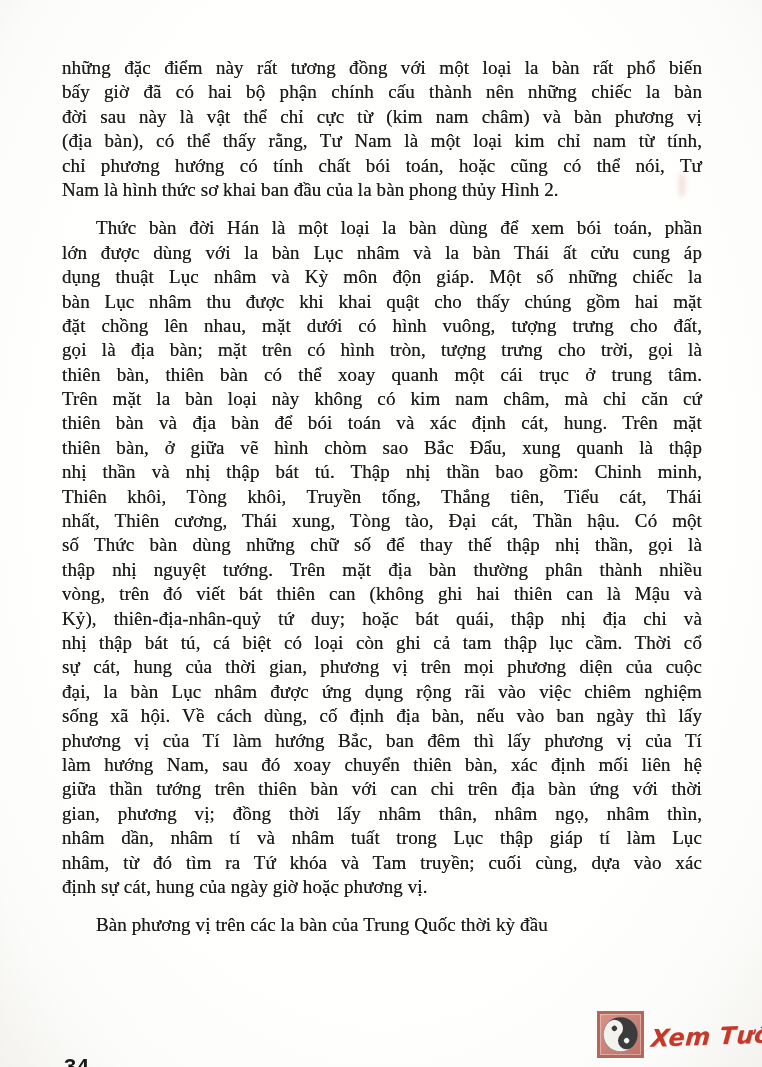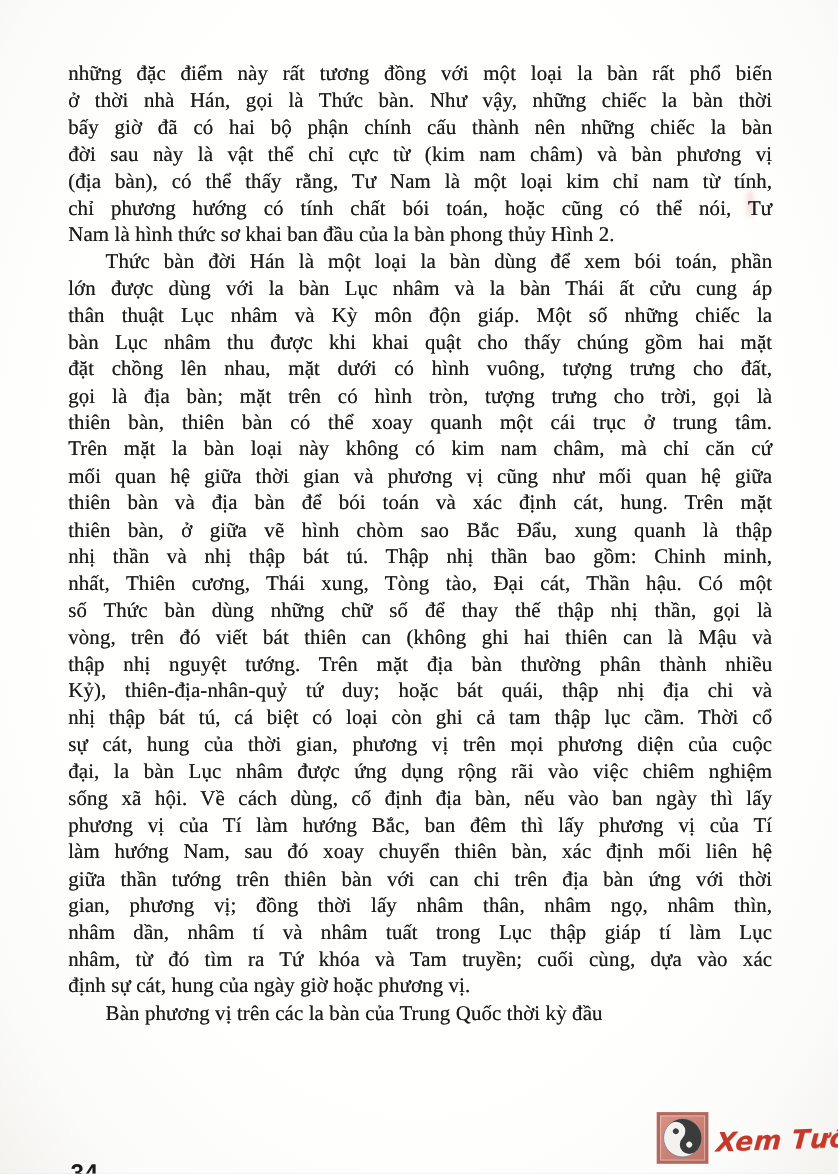--- a/index.html
+++ b/index.html
@@ -19,21 +19,21 @@
     background:rgba(222,150,140,0.25); border-radius:50%;
     filter:blur(2px);
   }
   .body-text {
     position:absolute; left:62px; top:56px; width:640px;
     font-size:19px;
     text-shadow:0 0 0.4px rgba(20,20,20,0.75);
     letter-spacing:0.1px;
   }
   .para { margin:0; padding:0; }
-  .para + .para { }
+  .para + .para { margin-top:14px; }
   .tline {
     line-height:24.4px; height:24.4px;
     text-align:justify;
     text-align-last:justify;
     white-space:normal;
     overflow:visible;
   }
   .para .tline:last-child { text-align-last:left; }
   .para.indent .tline:first-child { text-indent:34px; }
   .folio {
@@ -69,44 +69,43 @@
 </head>
 <body>
 
 <div class="page">
 
   <div class="smudge"></div>
 
   <div class="body-text">
     <div class="para">
         <div class="tline">những đặc điểm này rất tương đồng với một loại la bàn rất phổ biến</div>
-        <div class="tline">ở thời nhà Hán, gọi là Thức bàn. Như vậy, những chiếc la bàn thời</div>
         <div class="tline">bấy giờ đã có hai bộ phận chính cấu thành nên những chiếc la bàn</div>
         <div class="tline">đời sau này là vật thể chỉ cực từ (kim nam châm) và bàn phương vị</div>
         <div class="tline">(địa bàn), có thể thấy rằng, Tư Nam là một loại kim chỉ nam từ tính,</div>
         <div class="tline">chỉ phương hướng có tính chất bói toán, hoặc cũng có thể nói, Tư</div>
         <div class="tline">Nam là hình thức sơ khai ban đầu của la bàn phong thủy Hình 2.</div>
       </div>
     <div class="para indent">
         <div class="tline">Thức bàn đời Hán là một loại la bàn dùng để xem bói toán, phần</div>
         <div class="tline">lớn được dùng với la bàn Lục nhâm và la bàn Thái ất cửu cung áp</div>
-        <div class="tline">thân thuật Lục nhâm và Kỳ môn độn giáp. Một số những chiếc la</div>
+        <div class="tline">dụng thuật Lục nhâm và Kỳ môn độn giáp. Một số những chiếc la</div>
         <div class="tline">bàn Lục nhâm thu được khi khai quật cho thấy chúng gồm hai mặt</div>
         <div class="tline">đặt chồng lên nhau, mặt dưới có hình vuông, tượng trưng cho đất,</div>
         <div class="tline">gọi là địa bàn; mặt trên có hình tròn, tượng trưng cho trời, gọi là</div>
         <div class="tline">thiên bàn, thiên bàn có thể xoay quanh một cái trục ở trung tâm.</div>
         <div class="tline">Trên mặt la bàn loại này không có kim nam châm, mà chỉ căn cứ</div>
-        <div class="tline">mối quan hệ giữa thời gian và phương vị cũng như mối quan hệ giữa</div>
         <div class="tline">thiên bàn và địa bàn để bói toán và xác định cát, hung. Trên mặt</div>
         <div class="tline">thiên bàn, ở giữa vẽ hình chòm sao Bắc Đẩu, xung quanh là thập</div>
         <div class="tline">nhị thần và nhị thập bát tú. Thập nhị thần bao gồm: Chinh minh,</div>
+        <div class="tline">Thiên khôi, Tòng khôi, Truyền tống, Thắng tiên, Tiểu cát, Thái</div>
         <div class="tline">nhất, Thiên cương, Thái xung, Tòng tào, Đại cát, Thần hậu. Có một</div>
         <div class="tline">số Thức bàn dùng những chữ số để thay thế thập nhị thần, gọi là</div>
+        <div class="tline">thập nhị nguyệt tướng. Trên mặt địa bàn thường phân thành nhiều</div>
         <div class="tline">vòng, trên đó viết bát thiên can (không ghi hai thiên can là Mậu và</div>
-        <div class="tline">thập nhị nguyệt tướng. Trên mặt địa bàn thường phân thành nhiều</div>
         <div class="tline">Kỷ), thiên-địa-nhân-quỷ tứ duy; hoặc bát quái, thập nhị địa chi và</div>
         <div class="tline">nhị thập bát tú, cá biệt có loại còn ghi cả tam thập lục cầm. Thời cổ</div>
         <div class="tline">sự cát, hung của thời gian, phương vị trên mọi phương diện của cuộc</div>
         <div class="tline">đại, la bàn Lục nhâm được ứng dụng rộng rãi vào việc chiêm nghiệm</div>
         <div class="tline">sống xã hội. Về cách dùng, cố định địa bàn, nếu vào ban ngày thì lấy</div>
         <div class="tline">phương vị của Tí làm hướng Bắc, ban đêm thì lấy phương vị của Tí</div>
         <div class="tline">làm hướng Nam, sau đó xoay chuyển thiên bàn, xác định mối liên hệ</div>
         <div class="tline">giữa thần tướng trên thiên bàn với can chi trên địa bàn ứng với thời</div>
         <div class="tline">gian, phương vị; đồng thời lấy nhâm thân, nhâm ngọ, nhâm thìn,</div>
         <div class="tline">nhâm dần, nhâm tí và nhâm tuất trong Lục thập giáp tí làm Lục</div>

